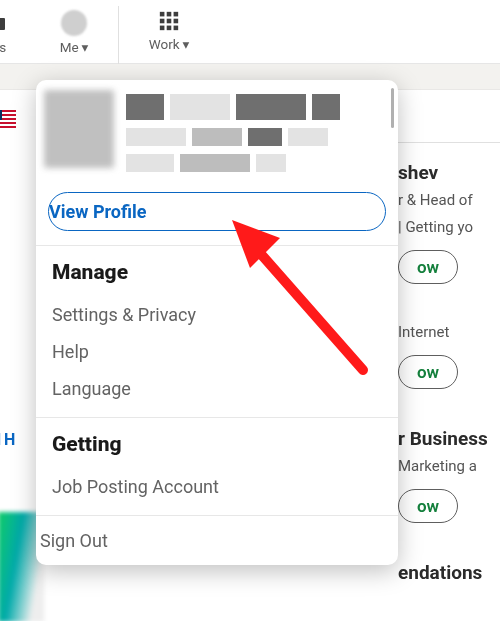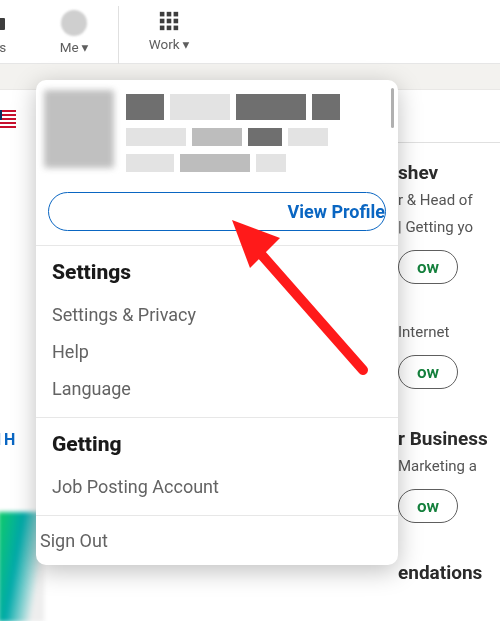--- a/index.html
+++ b/index.html
@@ -86,21 +86,21 @@
   .dd-name-block { flex:1; padding-top:4px;}
   .px-row { display:flex; gap:6px; margin-bottom:8px; flex-wrap:wrap;}
   .px { height:18px; background:#bdbdbd;}
   .px.b{height:26px;}
   .px.dark{ background:#6f6f6f;}
   .px.light{ background:#e3e3e3;}
   .view-profile {
     margin:4px 12px 14px 12px;
     border:1.5px solid #0a66c2;
     color:#0a66c2;
-    text-align:right;
+    text-align:left;
     font-weight:700;
     font-size:18px;
     padding:8px 0;
     border-radius:24px;
     cursor:pointer;
   }
   .dd-divider { height:1px; background:#e7e7e7; margin:0;}
   .dd-section { padding:14px 16px 10px 16px; }
   .dd-h { font-weight:800; font-size:21px; color:#1a1a1a; margin-bottom:12px;}
   .dd-item { color:#636363; font-size:18px; padding:8px 0; cursor:pointer;}
@@ -197,21 +197,21 @@
       <div class="px-row">
           <div class="px light" style="width:48px"></div>
           <div class="px" style="width:70px"></div>
           <div class="px light" style="width:30px"></div>
         </div>
     </div>
   </div>
   <div class="view-profile">View Profile</div>
   <div class="dd-divider"></div>
   <div class="dd-section">
-    <div class="dd-h">Settings</div>
+    <div class="dd-h">Manage</div>
     <div class="dd-item">Settings &amp; Privacy</div>
     <div class="dd-item">Help</div>
     <div class="dd-item">Language</div>
   </div>
   <div class="dd-divider"></div>
   <div class="dd-section">
     <div class="dd-h">Getting</div>
     <div class="dd-item">Job Posting Account</div>
   </div>
   <div class="dd-divider"></div>

